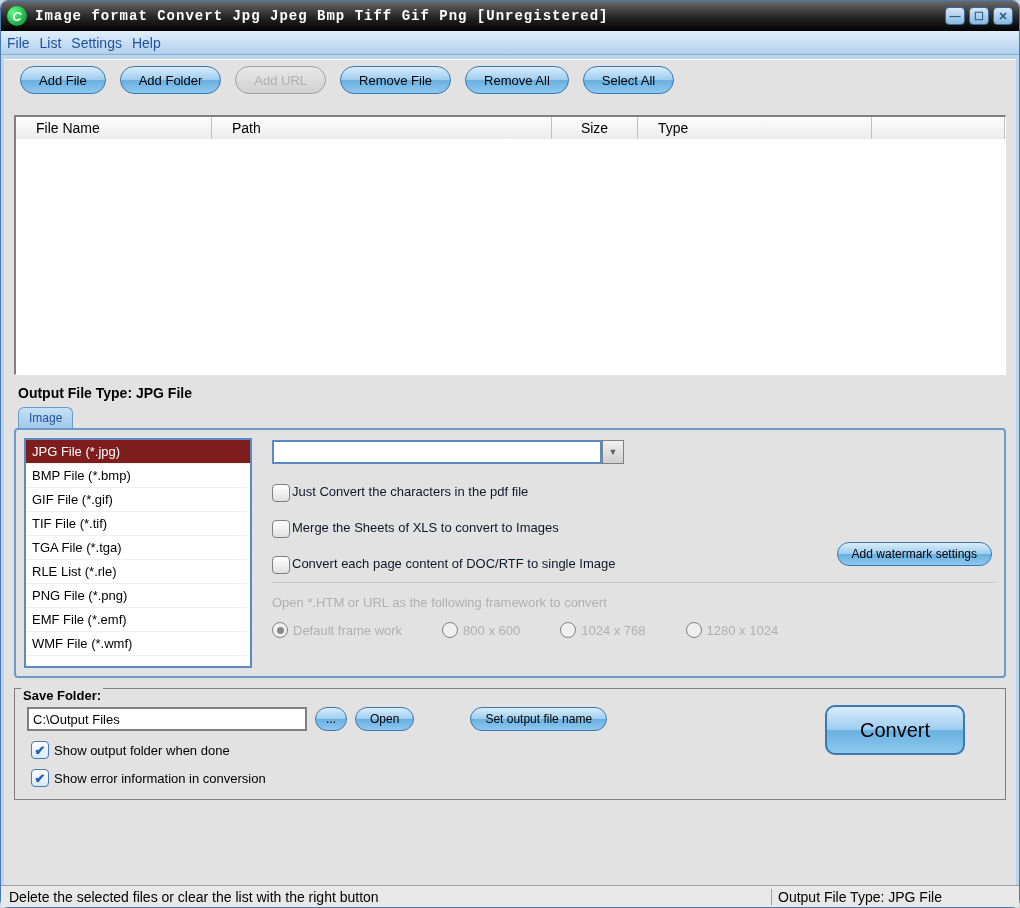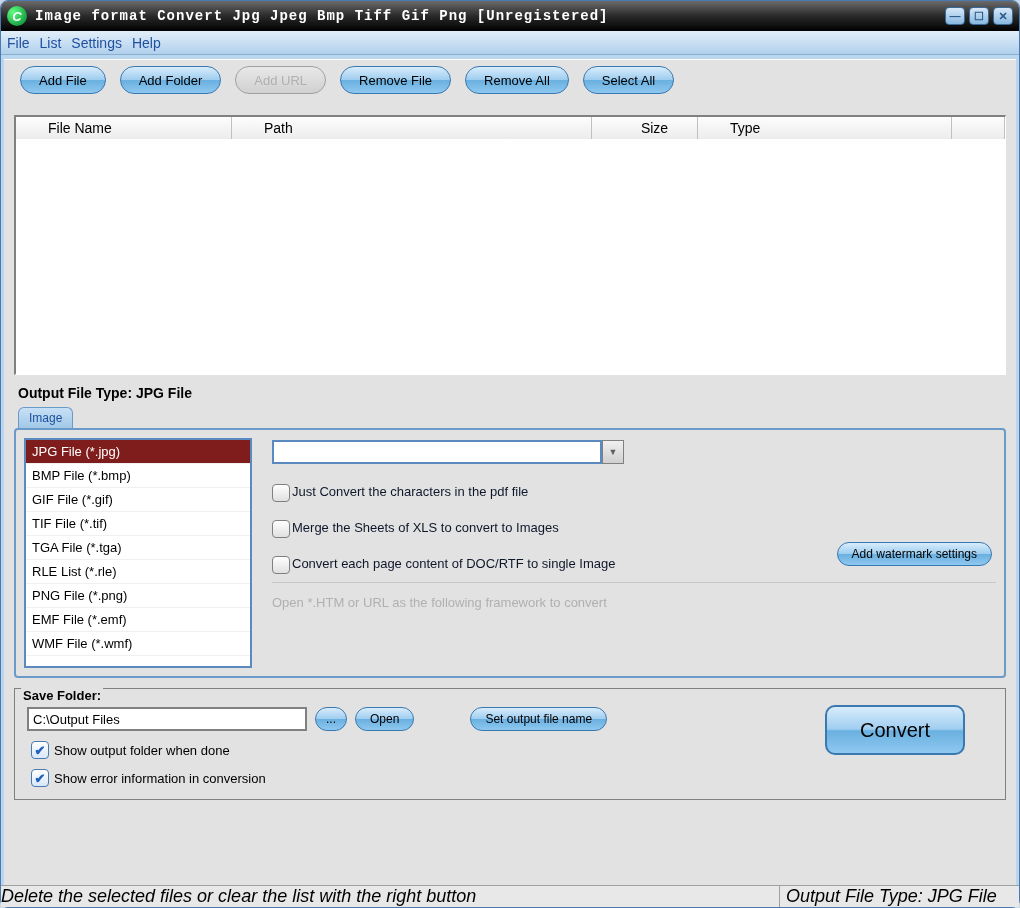--- a/index.html
+++ b/index.html
@@ -12,21 +12,21 @@
 .win-btn { width: 20px; height: 18px; background: linear-gradient(to bottom, #d8e8f8, #88b8e0); border: 1px solid #3a6a9a; border-radius: 4px; display:flex; align-items:center; justify-content:center; font-size:11px; color:#2a5a8a; cursor:pointer; font-weight:bold;}
 .menubar { height: 24px; background: linear-gradient(to bottom, #e2eef9, #b0d0ec); display: flex; align-items: center; padding: 0 6px; font-family: "Courier New", monospace; font-size: 14px; border-bottom:1px solid #8ab0d0;}
 .menu-item { margin-right: 10px; color: #2050a0; cursor: pointer; }
 .content { flex: 1; background: #e2e2e2; margin: 4px 3px 0 3px; padding: 6px 10px; display: flex; flex-direction: column; border-top:1px solid #fff; }
 .toolbar { display: flex; gap: 14px; margin-bottom: 21px; padding-left:6px;}
 .pill-btn { height: 28px; background: linear-gradient(to bottom, #d8ecfb 0%, #a0cef0 48%, #6ab0e0 52%, #8ec8f0 100%); border: 1px solid #3a78b0; border-radius: 14px; padding: 0 18px; font-size: 13px; color: #000; cursor: pointer; display:inline-flex; align-items:center; justify-content:center; white-space:nowrap;}
 .pill-btn.disabled { color: #b0b0b0; background: linear-gradient(to bottom, #e8e8e8, #d0d0d0); border-color:#a0a0a0; cursor:default;}
 .pill-btn.small { height: 24px; border-radius: 12px; padding: 0 14px; font-size:12px;}
 .file-list { height: 260px; background: #fff; border-top: 2px solid #808080; border-left: 2px solid #808080; border-right: 1px solid #fff; border-bottom: 1px solid #fff; margin-bottom: 6px; }
 .list-header { display: flex; height: 22px; background: linear-gradient(to bottom,#fdfdfd,#ececec); font-family: "Courier New", monospace; font-size: 14px; }
-.list-header > div { border-right: 1px solid #c0c0c0; padding: 3px 12px; white-space:nowrap; overflow:hidden;margin-left:20px;}
+.list-header > div { border-right: 1px solid #c0c0c0; padding: 3px 20px; white-space:nowrap; overflow:hidden;}
 .output-label { font-size: 14px; font-weight: bold; margin: 4px 0 6px 4px; font-family: Arial;}
 .tab-strip { display: flex; margin-left: 4px; }
 .tab { background: linear-gradient(to bottom,#c8e0f4,#a0c8e8); border: 1px solid #6a9ac8; border-bottom:none; border-radius: 6px 6px 0 0; padding: 3px 10px; font-size: 12px; color:#2050a0;}
 .panel { border: 2px solid #6a9ac8; border-radius: 4px; background: #e2e2e2; padding: 8px; margin-bottom: 10px; }
 .options-row { display: flex; gap: 20px; }
 .format-list { width: 228px; height: 230px; background: #fff; border: 2px solid #5a8ac0; font-size: 13px; overflow:hidden;}
 .format-item { padding: 4px 6px; cursor: pointer; border-bottom:1px solid #f0f0f0;}
 .format-item.selected { background: #7f1d1d; color: #fff; }
 .options-col { flex: 1; display: flex; flex-direction: column; gap: 6px; padding-top:2px;}
 .combo-row { display:flex; margin-bottom:14px;}
@@ -42,21 +42,21 @@
 .radio-label { font-size:13px; color:#b0b0b0; display:flex; align-items:center; gap:5px;}
 .watermark-btn-wrap { position:relative; }
 .watermark-btn { position:absolute; right:4px; top:104px;}
 .save-panel { border: 1px solid #808080; background:#e2e2e2; padding: 8px 12px 12px 12px; position:relative;}
 .save-title { font-size:13px; font-weight:bold; position:absolute; top:-1px; left:6px; background:#e2e2e2; padding:0 2px;}
 .save-row1 { display:flex; align-items:center; gap:8px; margin-top:10px;}
 .path-input { width:280px; height:24px; border:2px solid #808080; background:#fff; padding:2px 4px; font-size:13px;}
 .checkline { display:flex; align-items:center; gap:5px; font-size:13px; margin-top:10px; margin-left:4px;}
 .checked-box { width:18px; height:18px; border:1px solid #4a7ab0; border-radius:4px; background:linear-gradient(to bottom,#fff,#d8e8f8); display:flex; align-items:center; justify-content:center; color:#2060c0; font-size:13px; font-weight:bold;}
 .convert-btn { position:absolute; right:40px; top:16px; width:140px; height:50px; background:linear-gradient(to bottom,#d8ecfb 0%, #a0cef0 48%, #6ab0e0 52%, #8ec8f0 100%); border:2px solid #3a78b0; border-radius:10px; font-size:20px; display:flex; align-items:center; justify-content:center; cursor:pointer;}
-.statusbar { height:22px; background:#e8e8e8; border-top:1px solid #a0a0a0; display:flex; align-items:center; font-family:"Courier New",monospace; font-size:18px; padding:0 0; margin-top:auto;font-style:italic;}
+.statusbar { height:22px; background:#e8e8e8; border-top:1px solid #a0a0a0; display:flex; align-items:center; font-family:"Courier New",monospace; font-size:14px; padding:0 8px; margin-top:auto;}
 .status-left { flex:1; }
 .status-right { border-left:1px solid #a0a0a0; padding-left:6px; width:240px;}
 </style>
 </head>
 <body>
 
 <div class="window">
   <div class="titlebar">
     <div class="app-icon">C</div>
     <div class="title-text">Image format Convert Jpg Jpeg Bmp Tiff Gif Png [Unregistered]</div>
@@ -131,20 +131,38 @@
             <span>Merge the Sheets of XLS to convert to Images</span>
           </div>
           <div style="height:6px"></div>
           <div class="check-row">
             <div class="check-box"></div>
             <span>Convert each page content of DOC/RTF to single Image</span>
           </div>
           <button class="pill-btn small watermark-btn">Add watermark settings</button>
           <hr class="hr-thin">
           <div class="framework-label">Open *.HTM or URL as the following framework to convert</div>
+          <div class="radio-row">
+            <span class="radio-label">
+                <span class="radio dot"></span>
+                <span>Default frame work</span>
+              </span>
+            <span class="radio-label">
+                <span class="radio"></span>
+                <span>800 x 600</span>
+              </span>
+            <span class="radio-label">
+                <span class="radio"></span>
+                <span>1024 x 768</span>
+              </span>
+            <span class="radio-label">
+                <span class="radio"></span>
+                <span>1280 x 1024</span>
+              </span>
+          </div>
         </div>
       </div>
     </div>
 
     <div class="save-panel">
       <div class="save-title">Save Folder:</div>
       <div class="save-row1">
         <input class="path-input" value="C:\Output Files" style="">
         <button class="pill-btn small" style="padding:0 10px;">...</button>
         <button class="pill-btn small">Open</button>

